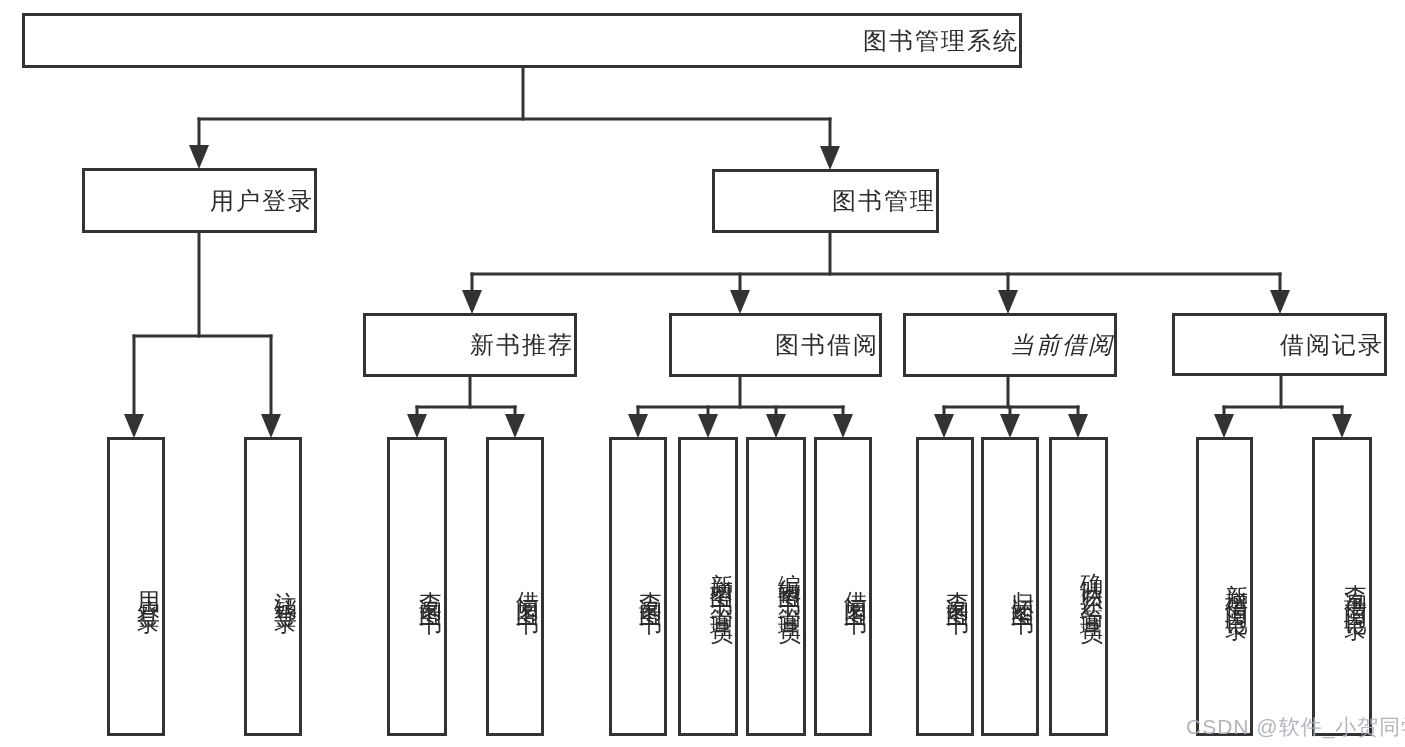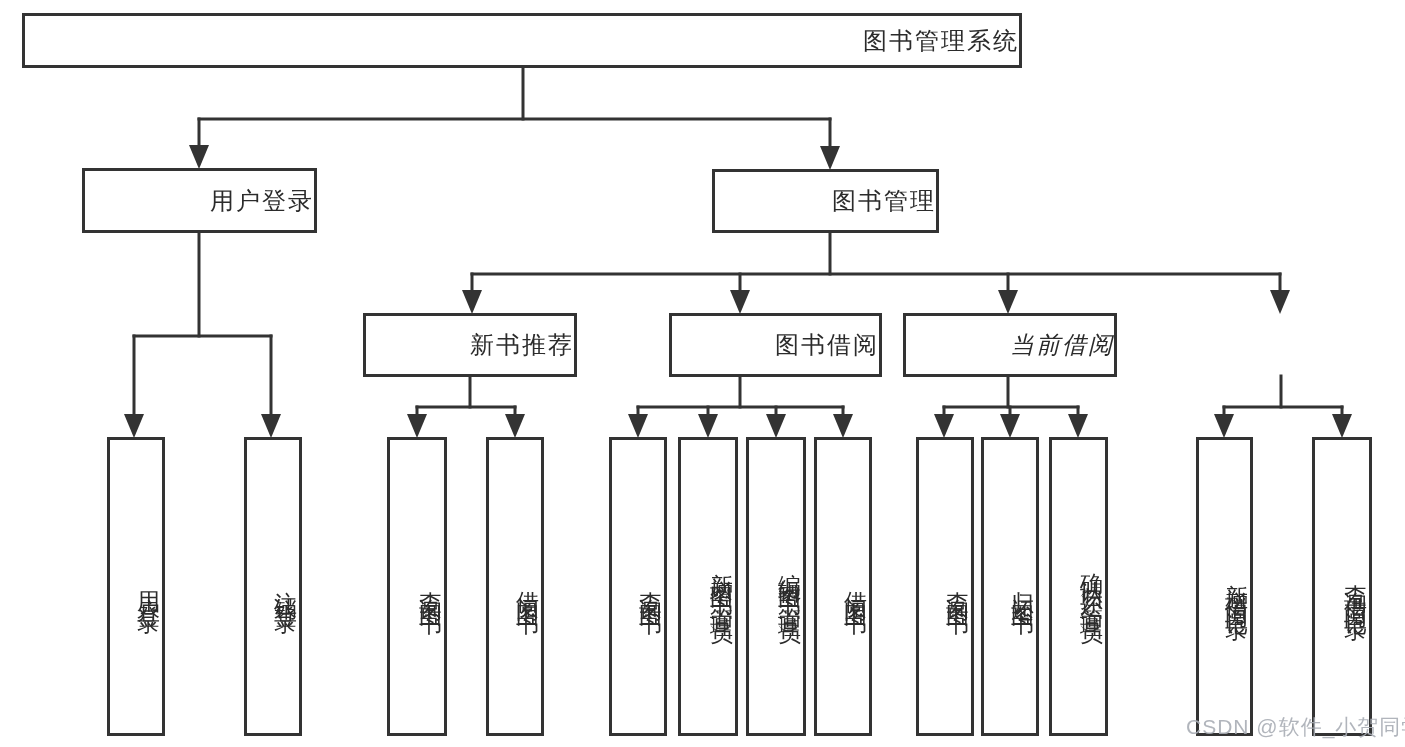--- a/index.html
+++ b/index.html
@@ -158,20 +158,23 @@
   </div>
 
   <div class="node h n-book-borrow">
     <span class="label">图书借阅</span>
   </div>
 
   <div class="node h n-current-borrow">
     <span class="label">当前借阅</span>
   </div>
 
+  <div class="node h n-borrow-records">
+    <span class="label">借阅记录</span>
+  </div>
 
   <div class="node v n-user-login">
     <span class="label">用户登录</span>
   </div>
 
   <div class="node v n-logout">
     <span class="label">注销登录</span>
   </div>
 
   <div class="node v n-rec-query">

